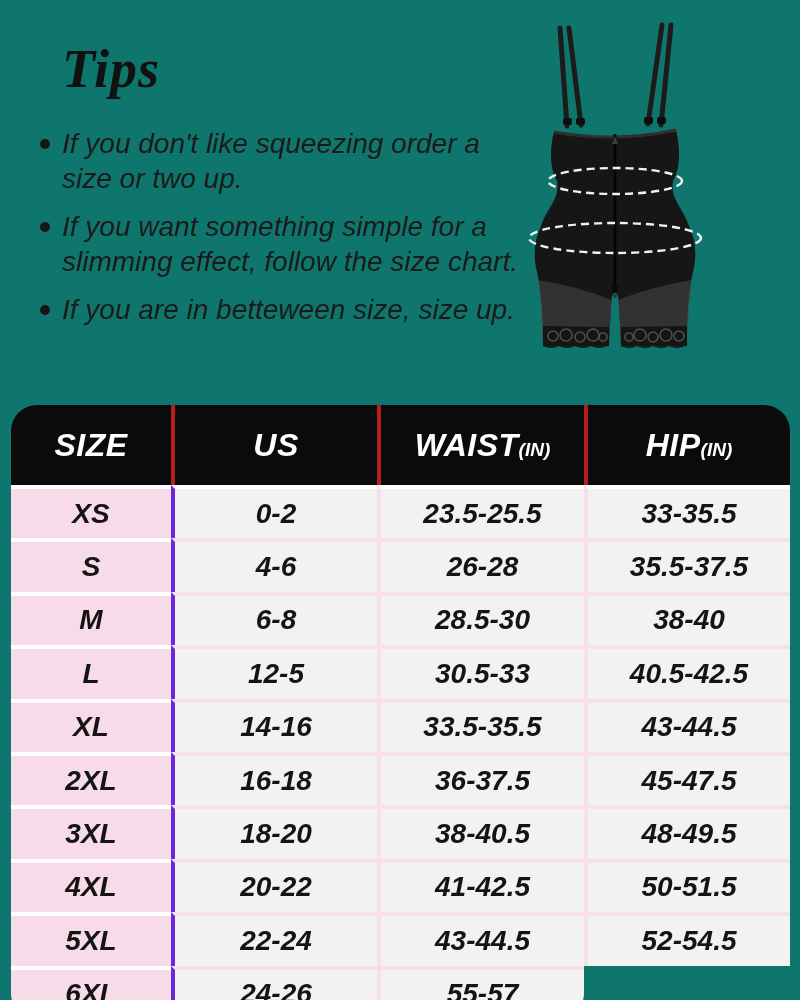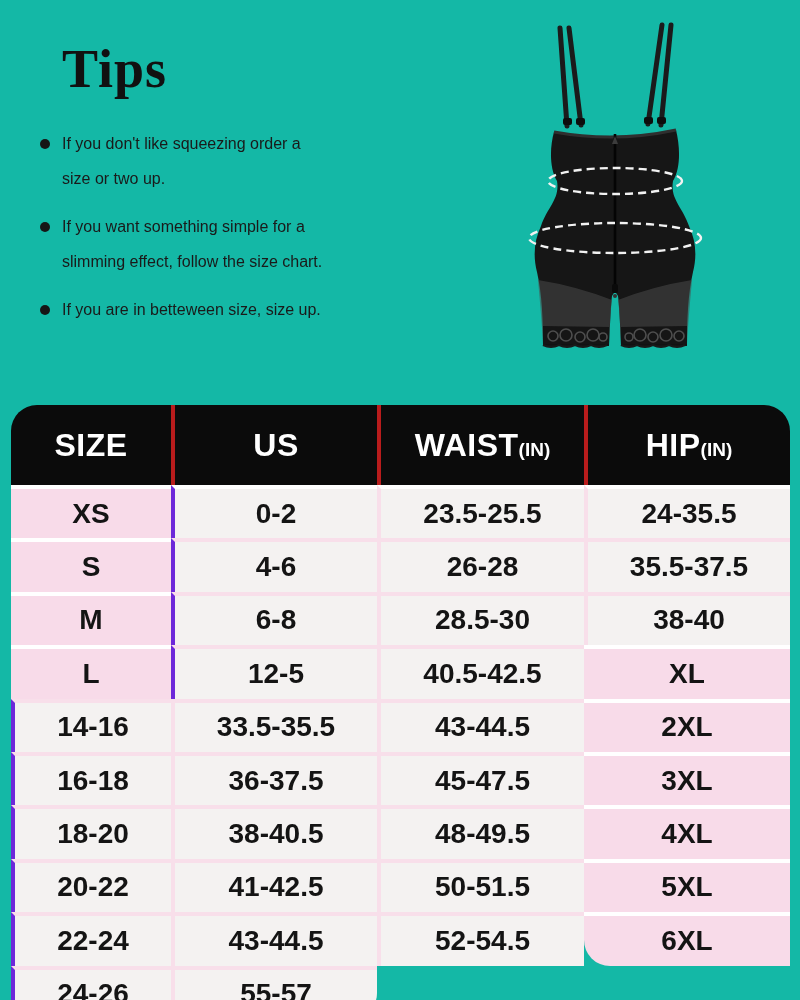--- a/index.html
+++ b/index.html
@@ -1,23 +1,24 @@
 <!DOCTYPE html>
 <html><head>
 <meta charset="utf-8">
 <style>
   * { margin: 0; padding: 0; box-sizing: border-box; }
   html, body { background: #ffffff; }
   .page {
     position: relative;
     width: 800px;
     height: 1000px;
-    background: #14b8a6;
+    background: #0f766e;
     font-family: "Liberation Sans", "DejaVu Sans", sans-serif;
     overflow: hidden;
+    font-style: italic;
   }
 
   
   .tips-title {
     position: absolute;
     left: 62px;
     top: 42px;
     font-family: "Liberation Serif", "DejaVu Serif", serif;
     font-weight: 700;
     font-size: 54px;
@@ -42,21 +43,21 @@
     width: 10px;
     height: 10px;
     border-radius: 50%;
     background: #161616;
     margin-top: 13px;
     margin-right: 12px;
   }
   .tip-text { color: #1a1a1a; }
   .tip-line {
     display: block;
-    font-size: 16px;
+    font-size: 28px;
     line-height: 35px;
     white-space: nowrap;
   }
 
   
   .product-figure {
     position: absolute;
     left: 490px;
     top: 0;
     width: 310px;
@@ -227,31 +228,32 @@
       </div>
       <div class="cell header col3">
         <span class="hwrap">
           <span>HIP</span>
           <span class="unit">(IN)</span>
         </span>
       </div>
       <div class="cell data col0 sizecol firstrow">XS</div>
       <div class="cell data col1 firstrow">0-2</div>
       <div class="cell data col2 firstrow">23.5-25.5</div>
-      <div class="cell data col3 firstrow">24-35.5</div>
+      <div class="cell data col3 firstrow">33-35.5</div>
       <div class="cell data col0 sizecol">S</div>
       <div class="cell data col1">4-6</div>
       <div class="cell data col2">26-28</div>
       <div class="cell data col3">35.5-37.5</div>
       <div class="cell data col0 sizecol">M</div>
       <div class="cell data col1">6-8</div>
       <div class="cell data col2">28.5-30</div>
       <div class="cell data col3">38-40</div>
       <div class="cell data col0 sizecol">L</div>
       <div class="cell data col1">12-5</div>
+      <div class="cell data col2">30.5-33</div>
       <div class="cell data col3">40.5-42.5</div>
       <div class="cell data col0 sizecol">XL</div>
       <div class="cell data col1">14-16</div>
       <div class="cell data col2">33.5-35.5</div>
       <div class="cell data col3">43-44.5</div>
       <div class="cell data col0 sizecol">2XL</div>
       <div class="cell data col1">16-18</div>
       <div class="cell data col2">36-37.5</div>
       <div class="cell data col3">45-47.5</div>
       <div class="cell data col0 sizecol">3XL</div>

